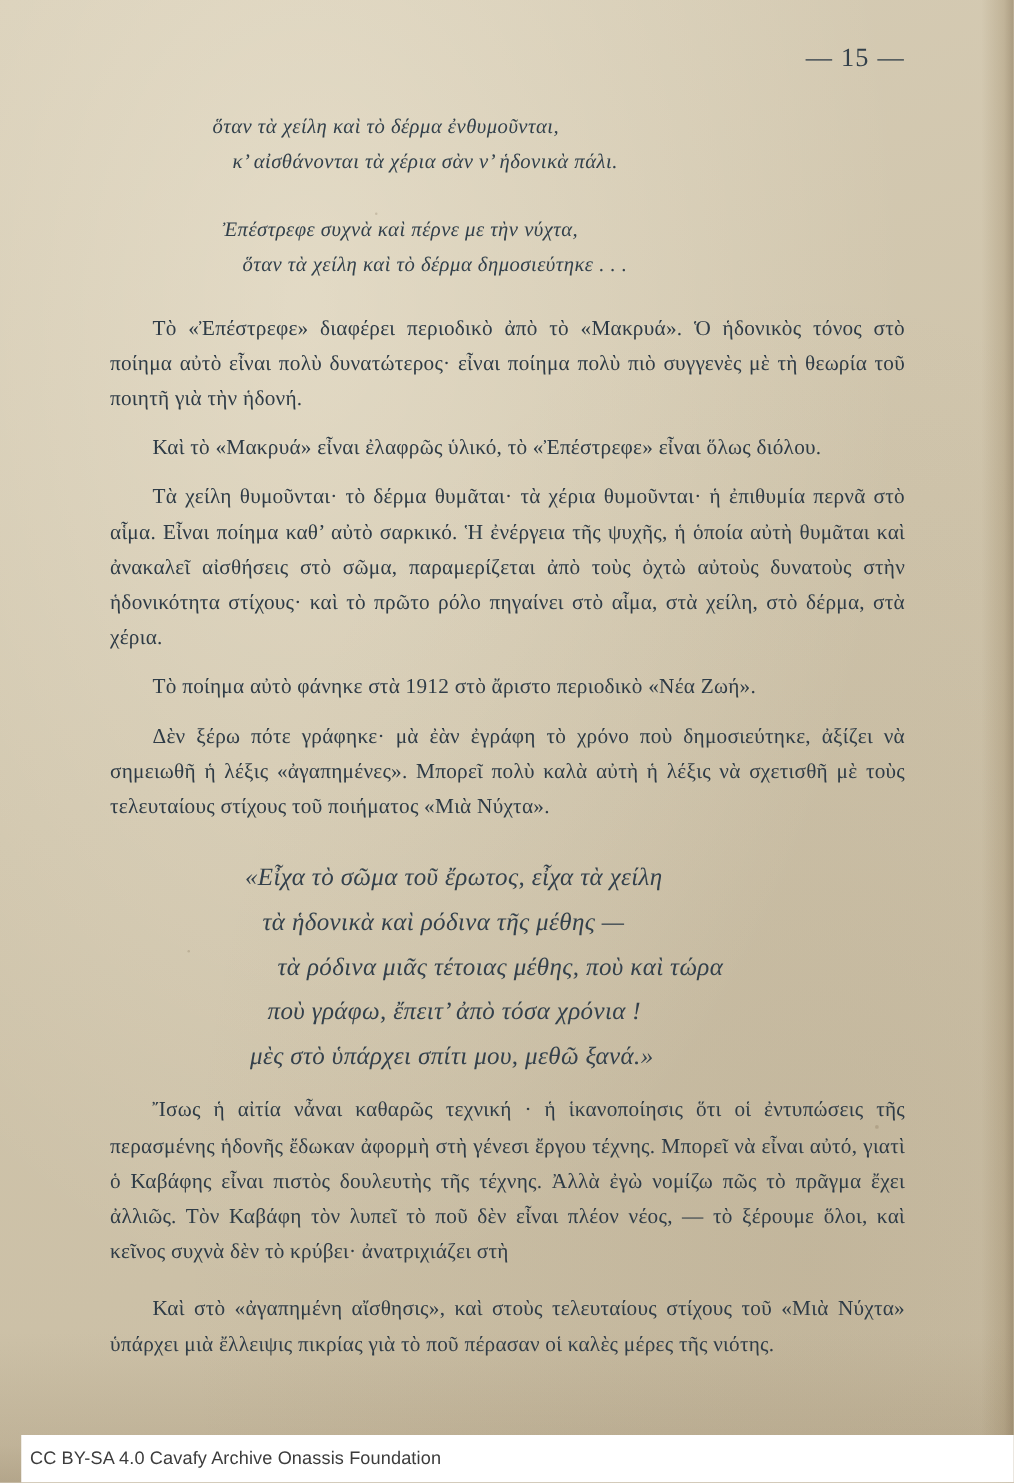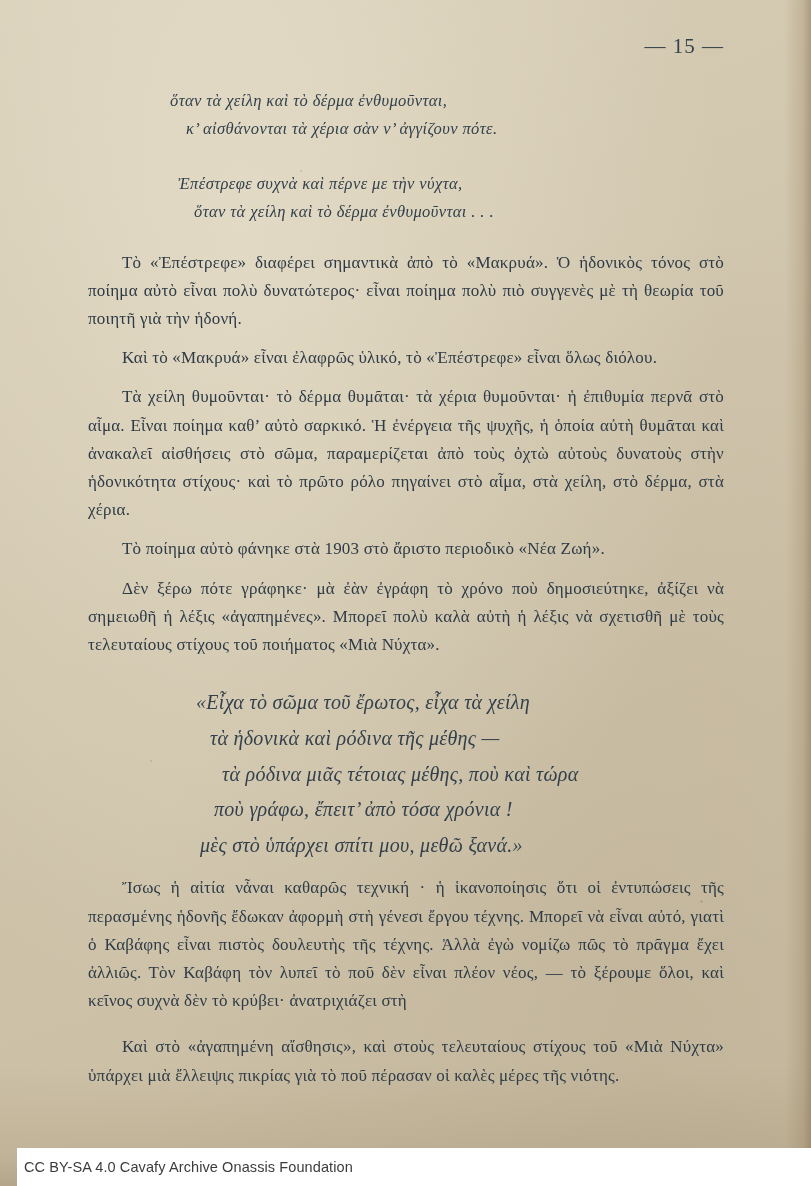--- a/index.html
+++ b/index.html
@@ -132,32 +132,32 @@
   <div class="speck" style="left:640px;top:420px;width:2px;height:2px;"></div>
   <div class="speck" style="left:150px;top:760px;width:2px;height:2px;"></div>
   <div class="speck" style="left:700px;top:900px;width:3px;height:3px;"></div>
 
   <div class="content">
 
     <div class="folio">— 15 —</div>
 
     <div class="verse-block">
       <div class="verse-line">ὅταν τὰ χείλη καὶ τὸ δέρμα ἐνθυμοῦνται,</div>
-      <div class="verse-line indent-1">κ’ αἰσθάνονται τὰ χέρια σὰν ν’ ἀγγίζουν πότε.</div>
+      <div class="verse-line indent-1">κ’ αἰσθάνονται τὰ χέρια σὰν ν’ ἡδονικὰ πάλι.</div>
     </div>
 
     <div class="verse-block second">
       <div class="verse-line">Ἐπέστρεφε συχνὰ καὶ πέρνε με τὴν νύχτα,</div>
-      <div class="verse-line indent-1">ὅταν τὰ χείλη καὶ τὸ δέρμα ἐνθυμοῦνται . . .</div>
+      <div class="verse-line indent-1">ὅταν τὰ χείλη καὶ τὸ δέρμα δημοσιεύτηκε . . .</div>
     </div>
 
-    <p class="para first">Τὸ «Ἐπέστρεφε» διαφέρει σημαντικὰ ἀπὸ τὸ «Μακρυά». Ὁ ἡδονικὸς τόνος στὸ ποίημα αὐτὸ εἶναι πολὺ δυνατώτερος· εἶναι ποίημα πολὺ πιὸ συγγενὲς μὲ τὴ θεωρία τοῦ ποιητῆ γιὰ τὴν ἡδονή.</p>
+    <p class="para first">Τὸ «Ἐπέστρεφε» διαφέρει περιοδικὸ ἀπὸ τὸ «Μακρυά». Ὁ ἡδονικὸς τόνος στὸ ποίημα αὐτὸ εἶναι πολὺ δυνατώτερος· εἶναι ποίημα πολὺ πιὸ συγγενὲς μὲ τὴ θεωρία τοῦ ποιητῆ γιὰ τὴν ἡδονή.</p>
     <p class="para">Καὶ τὸ «Μακρυά» εἶναι ἐλαφρῶς ὑλικό, τὸ «Ἐπέστρεφε» εἶναι ὅλως διόλου.</p>
     <p class="para">Τὰ χείλη θυμοῦνται· τὸ δέρμα θυμᾶται· τὰ χέρια θυμοῦνται· ἡ ἐπιθυμία περνᾶ στὸ αἷμα. Εἶναι ποίημα καθ’ αὐτὸ σαρκικό. Ἡ ἐνέργεια τῆς ψυχῆς, ἡ ὁποία αὐτὴ θυμᾶται καὶ ἀνακαλεῖ αἰσθήσεις στὸ σῶμα, παραμερίζεται ἀπὸ τοὺς ὀχτὼ αὐτοὺς δυνατοὺς στὴν ἡδονικότητα στίχους· καὶ τὸ πρῶτο ρόλο πηγαίνει στὸ αἷμα, στὰ χείλη, στὸ δέρμα, στὰ χέρια.</p>
-    <p class="para">Τὸ ποίημα αὐτὸ φάνηκε στὰ 1903 στὸ ἄριστο περιοδικὸ «Νέα Ζωή».</p>
+    <p class="para">Τὸ ποίημα αὐτὸ φάνηκε στὰ 1912 στὸ ἄριστο περιοδικὸ «Νέα Ζωή».</p>
     <p class="para">Δὲν ξέρω πότε γράφηκε· μὰ ἐὰν ἐγράφη τὸ χρόνο ποὺ δημοσιεύτηκε, ἀξίζει νὰ σημειωθῆ ἡ λέξις «ἀγαπημένες». Μπορεῖ πολὺ καλὰ αὐτὴ ἡ λέξις νὰ σχετισθῆ μὲ τοὺς τελευταίους στίχους τοῦ ποιήματος «Μιὰ Νύχτα».</p>
 
     <div class="quote">
       <div class="q-line">«Εἶχα τὸ σῶμα τοῦ ἔρωτος, εἶχα τὰ χείλη</div>
       <div class="q-line q-ind1">τὰ ἡδονικὰ καὶ ρόδινα τῆς μέθης —</div>
       <div class="q-line q-ind2">τὰ ρόδινα μιᾶς τέτοιας μέθης, ποὺ καὶ τώρα</div>
       <div class="q-line q-ind3">ποὺ γράφω, ἔπειτ’ ἀπὸ τόσα χρόνια !</div>
       <div class="q-line q-ind4">μὲς στὸ ὑπάρχει σπίτι μου, μεθῶ ξανά.»</div>
     </div>
 

